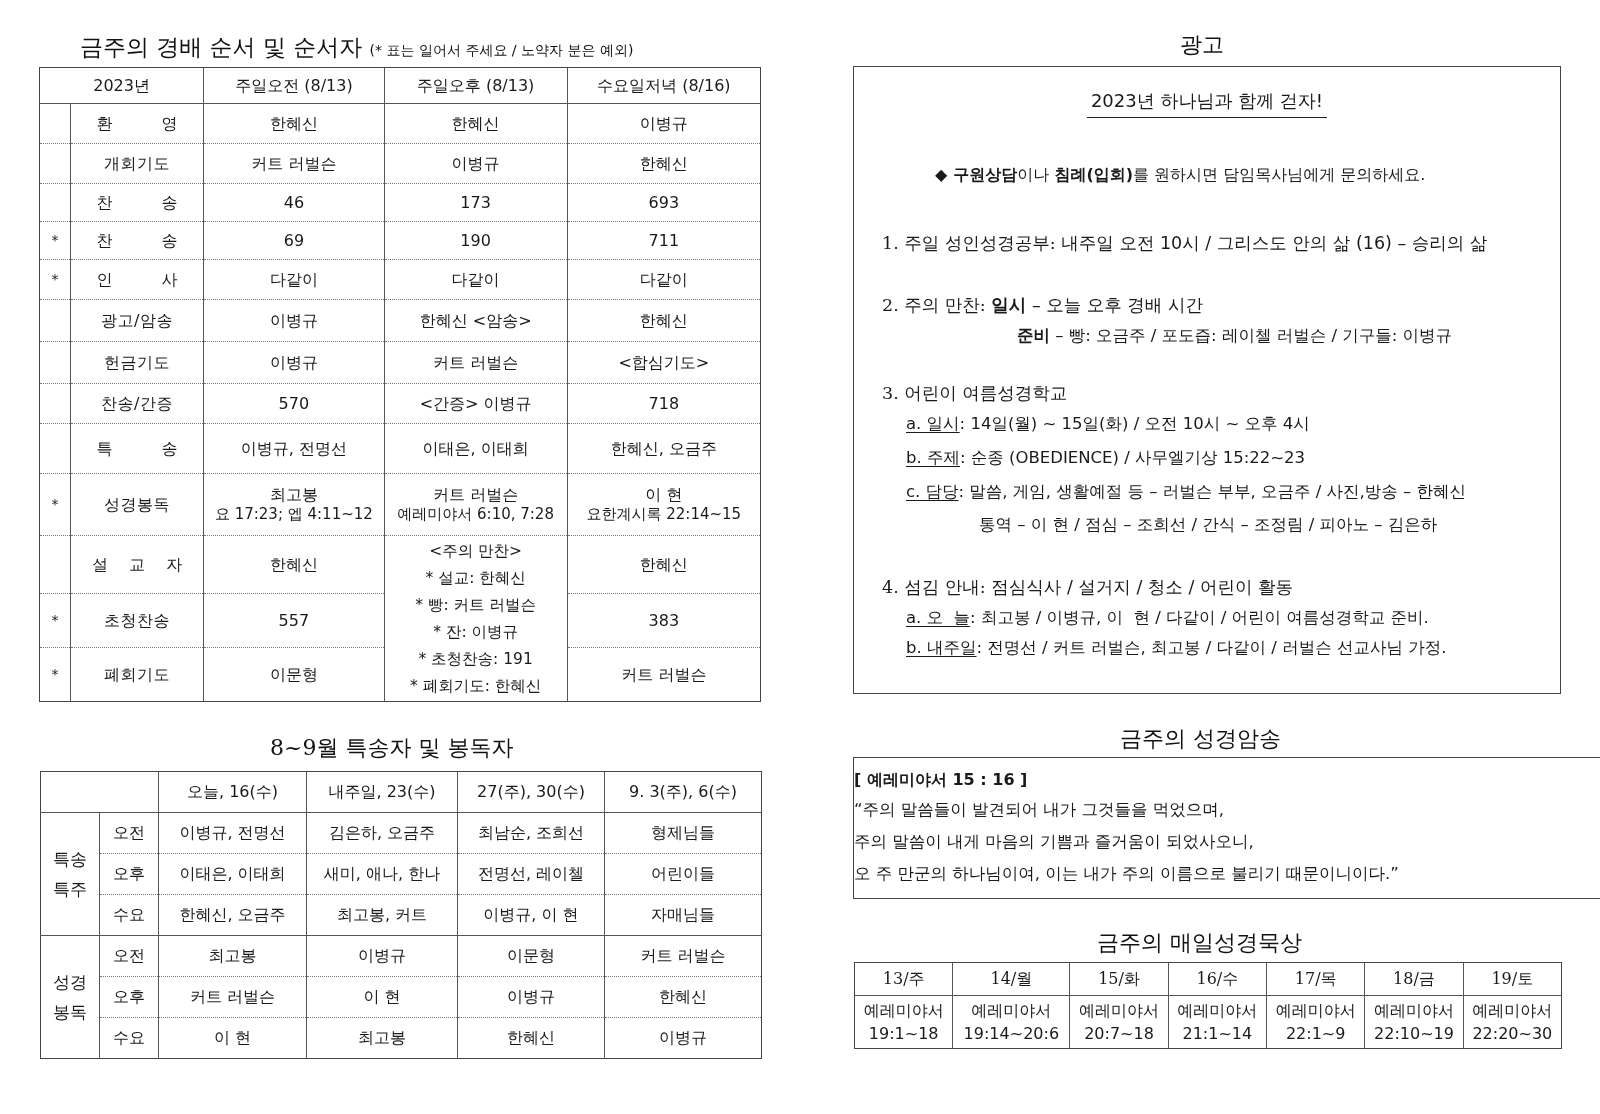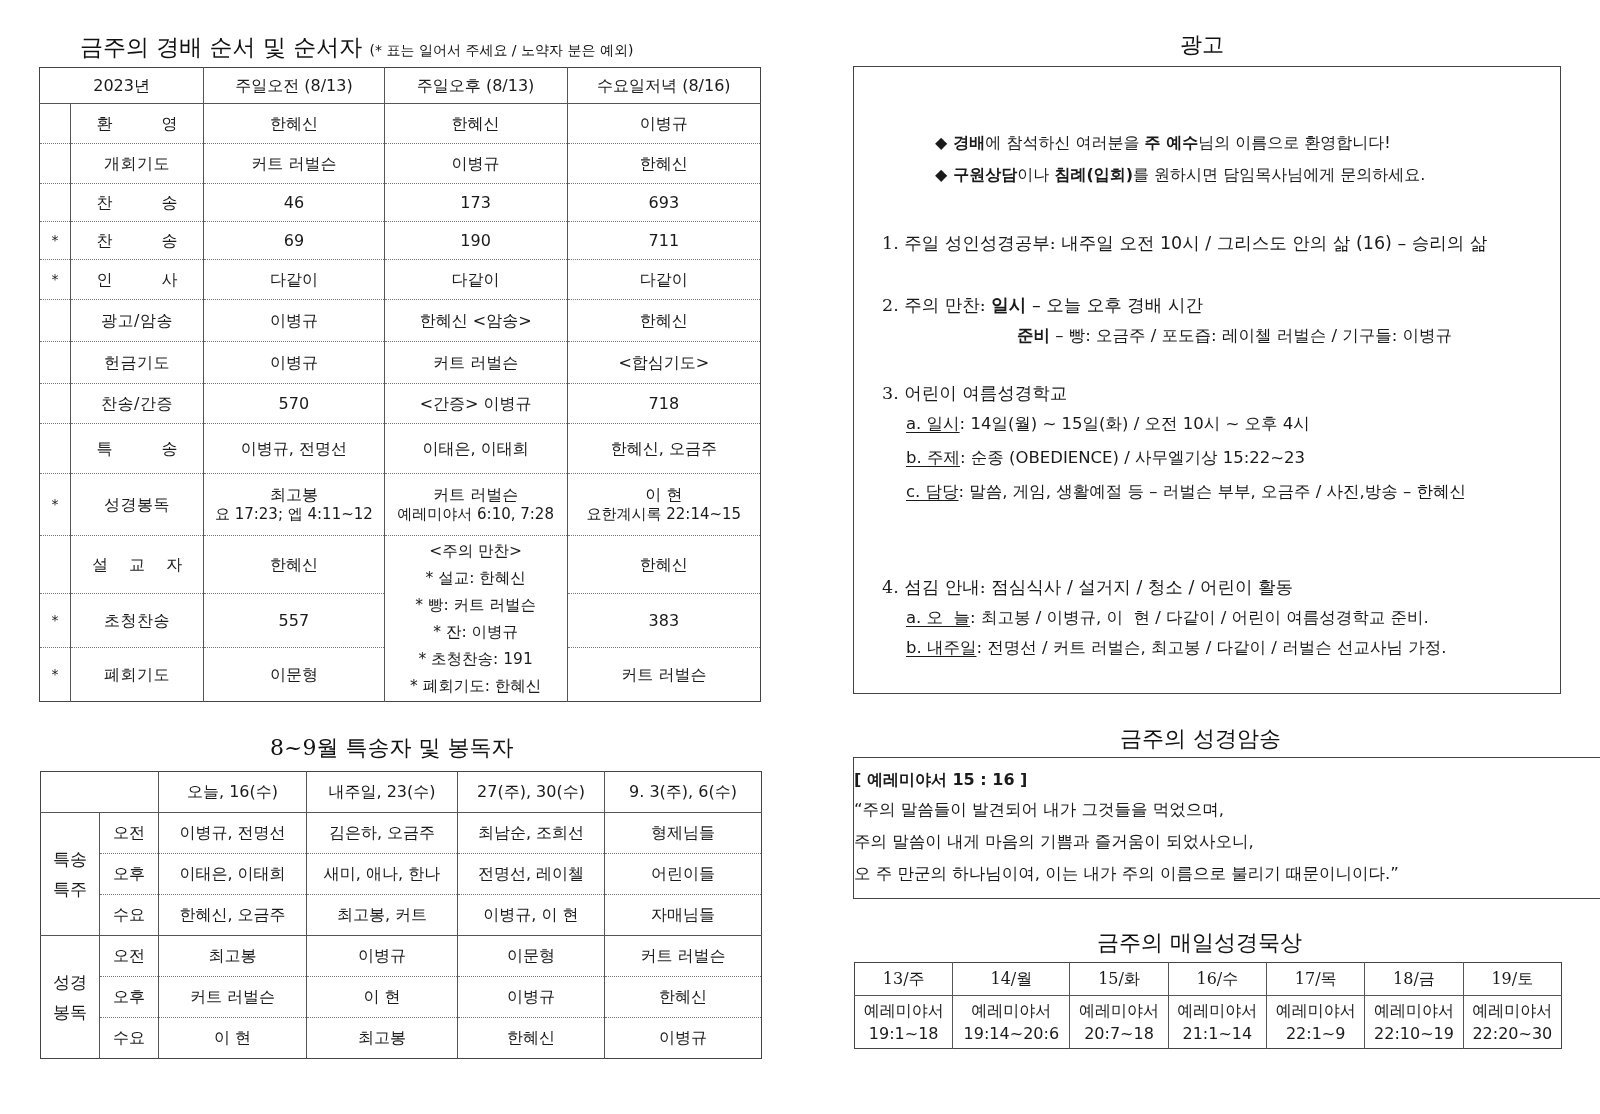--- a/index.html
+++ b/index.html
@@ -259,24 +259,22 @@
     <td>최고봉</td>
     <td>한혜신</td>
     <td>이병규</td>
   </tr>
 </tbody>
   </table>
 
 <div class="title" style="left:1180px; top:30px; font-size:22px;">광고</div>
 
 <div id="ads">
-
-  <div class="bullet" style="top:66px;">
-    <span class="diamond">◆</span><b>경배</b><span>에 참석하신 여러분을 </span><b>주 예수</b><span>님의 이름으로 환영합니다!</span>
-  </div>
+  <div class="headline"><span>2023년 하나님과 함께 걷자!</span></div>
+
   <div class="bullet" style="top:98px;">
     <span class="diamond">◆</span><b>구원상담</b><span>이나 </span><b>침례(입회)</b><span>를 원하시면 담임목사님에게 문의하세요.</span>
   </div>
 
   <div class="item" style="top:164px;">
     <span class="num">1.</span> <span class="head">주일 성인성경공부:</span><span> 내주일 오전 10시 / 그리스도 안의 삶 (16) – 승리의 삶</span>
   </div>
 
   <div class="item" style="top:226px;">
     <span class="num">2.</span> <span class="head">주의 만찬:</span> <b>일시</b><span> – 오늘 오후 경배 시간</span>
@@ -284,20 +282,21 @@
   <div class="sub" style="top:258px; left:163px;text-align:right;">
     <b>준비</b><span> – 빵: 오금주 / 포도즙: 레이첼 러벌슨 / 기구들: 이병규</span>
   </div>
 
   <div class="item" style="top:314px;">
     <span class="num">3.</span> <span class="head">어린이 여름성경학교</span>
   </div>
   <div class="sub" style="top:346px; left:52px;"><u>a. 일시</u><span>: 14일(월) ~ 15일(화) / 오전 10시 ~ 오후 4시</span></div>
   <div class="sub" style="top:380px; left:52px;"><u>b. 주제</u><span>: 순종 (OBEDIENCE) / 사무엘기상 15:22~23</span></div>
   <div class="sub" style="top:414px; left:52px;"><u>c. 담당</u><span>: 말씀, 게임, 생활예절 등 – 러벌슨 부부, 오금주 / 사진,방송 – 한혜신</span></div>
+  <div class="sub" style="top:447px; left:125px;">통역 – 이 현 / 점심 – 조희선 / 간식 – 조정림 / 피아노 – 김은하</div>
 
   <div class="item" style="top:508px;">
     <span class="num">4.</span> <span class="head">섬김 안내:</span><span> 점심식사 / 설거지 / 청소 / 어린이 활동</span>
   </div>
   <div class="sub" style="top:540px; left:52px;"><u style="white-space:pre;">a. 오  늘</u><span style="white-space:pre;">: 최고봉 / 이병규, 이  현 / 다같이 / 어린이 여름성경학교 준비.</span></div>
   <div class="sub" style="top:570px; left:52px;"><u>b. 내주일</u><span>: 전명선 / 커트 러벌슨, 최고봉 / 다같이 / 러벌슨 선교사님 가정.</span></div>
 </div>
 
 <div class="title" style="left:1120px; top:724px; font-size:22px;">금주의 성경암송</div>
 <div id="verse">

